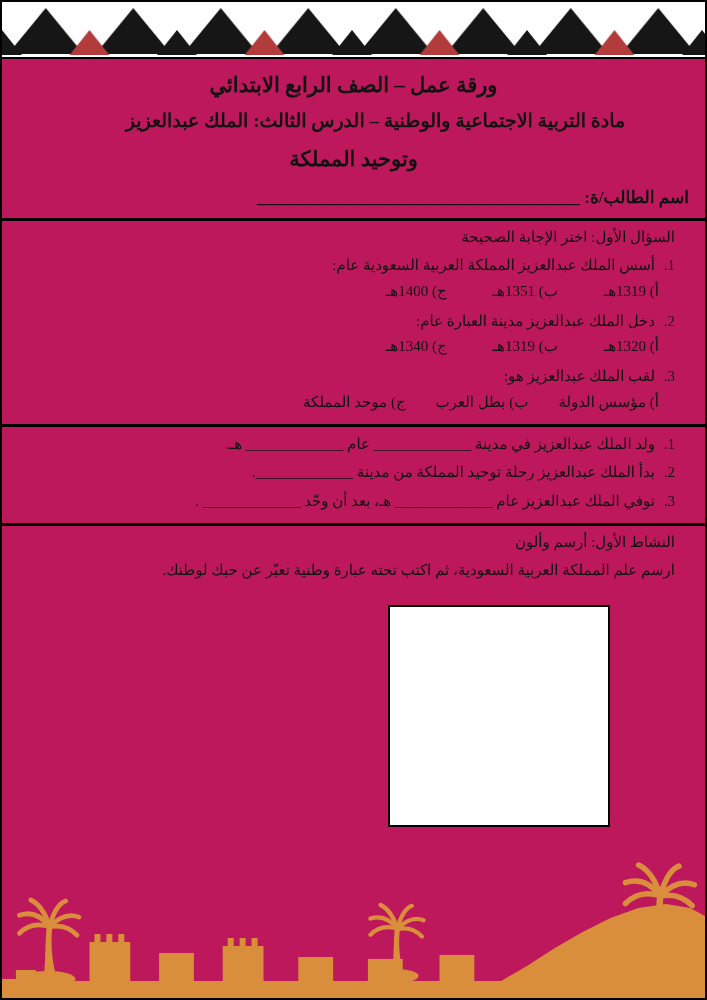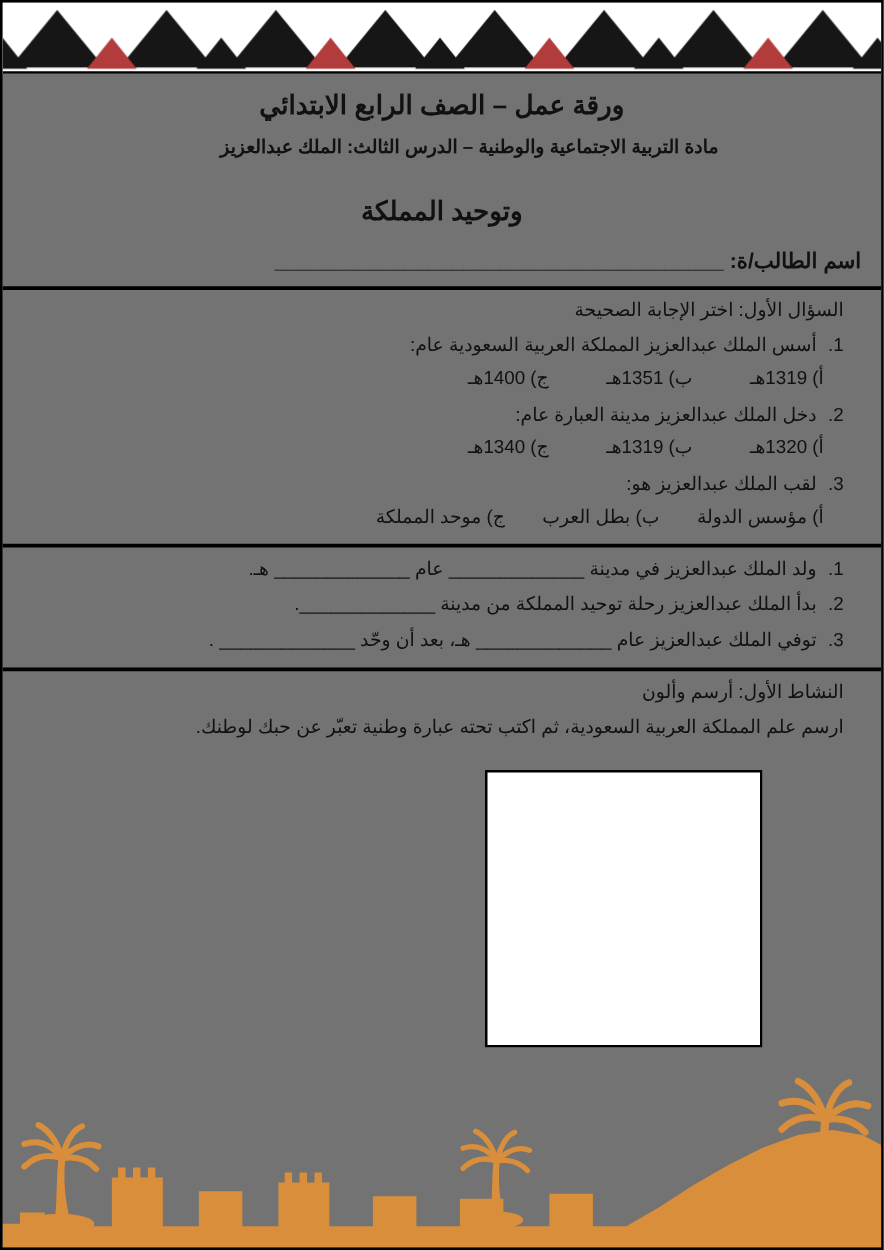--- a/index.html
+++ b/index.html
@@ -4,34 +4,34 @@
 <style>
   :root{
     --accent_orange:#D98E3C;
     --pattern_black:#161616;
     --pattern_red:#B23B3B;
   }
   *{box-sizing:border-box;}
   html,body{margin:0;padding:0;background:#e9e9e9;}
   .page{
     width:707px;height:1000px;margin:0 auto;position:relative;
-    background:#737373;border:2px solid #000;overflow:hidden;
-    font-family:Liberation Sans, sans-serif;color:#111;
+    background:#be185d;border:2px solid #000;overflow:hidden;
+    font-family:Liberation Serif, serif;color:#111;
   }
   
   .band{height:57px;border-bottom:2.5px solid #000;background:#fff;}
   .band svg{display:block;}
   .pat-black{fill:var(--pattern_black,#161616);}
   .pat-red{fill:var(--pattern_red,#B23B3B);}
 
   
   .titles{text-align:center;font-weight:bold;direction:rtl;}
   .t1{margin-top:13px;font-size:21px;line-height:1.25;}
-  .t2{margin-top:11px;font-size:15px;line-height:1.25;padding-left:44px;}
-  .t3{margin-top:29px;font-size:21px;line-height:1.25;}
+  .t2{margin-top:11px;font-size:19px;line-height:1.25;padding-left:44px;}
+  .t3{margin-top:13px;font-size:21px;line-height:1.25;}
   .name-row{direction:rtl;text-align:right;padding:0 16px;margin-top:15px;
     font-weight:bold;font-size:17px;}
   .name-row .blank{letter-spacing:1px;}
 
   .rule{border:none;border-top:3px solid #000;margin:10px 0 6px;}
   .rule.thick{border-top-width:3.5px;}
 
   
   .sec{direction:rtl;text-align:right;padding:0 30px;font-size:15px;line-height:1.45;}
   .sec-heading{margin:2px 0 6px;}

